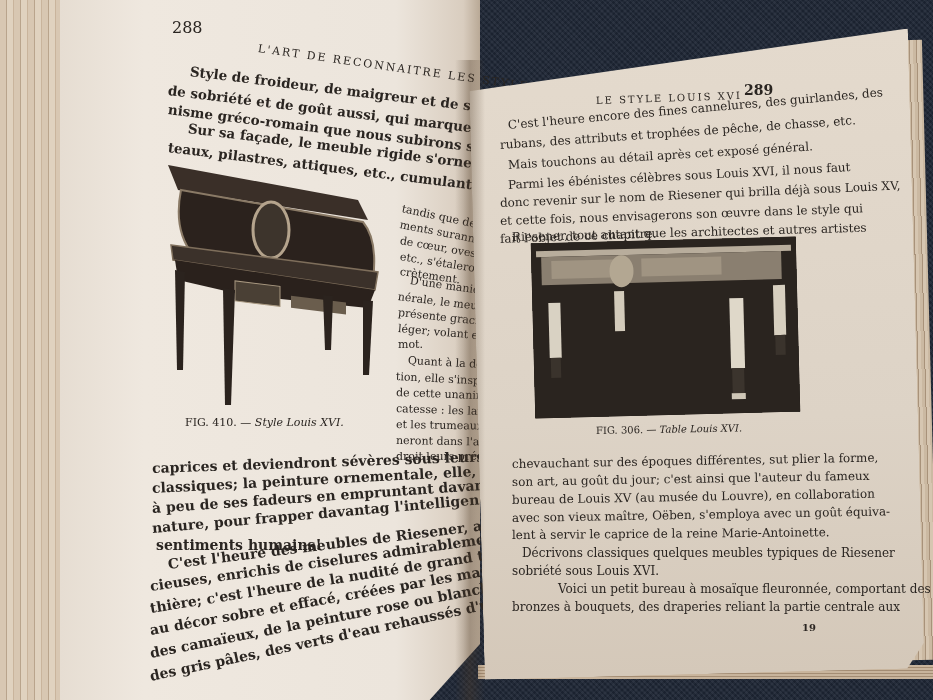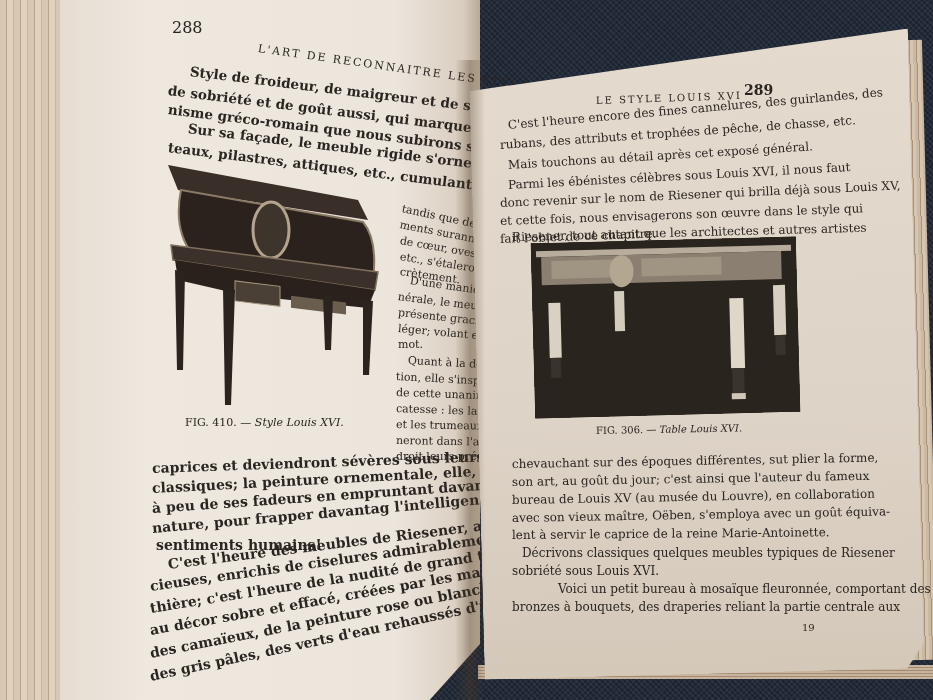--- a/index.html
+++ b/index.html
@@ -155,13 +155,13 @@
   <div class="txt lnr" style="left:512px;top:475px;transform:rotate(-1deg);">son art, au goût du jour; c'est ainsi que l'auteur du fameux</div>
   <div class="txt lnr" style="left:512px;top:493px;transform:rotate(-1deg);">bureau de Louis XV (au musée du Louvre), en collaboration</div>
   <div class="txt lnr" style="left:512px;top:511px;transform:rotate(-1deg);">avec son vieux maître, Oëben, s'employa avec un goût équiva-</div>
   <div class="txt lnr" style="left:512px;top:528px;transform:rotate(-0.5deg);">lent à servir le caprice de la reine Marie-Antoinette.</div>
   <div class="txt lnr" style="left:522px;top:546px;">Décrivons classiques quelques meubles typiques de Riesener</div>
   <div class="txt lnr" style="left:512px;top:564px;">sobriété sous Louis XVI.</div>
   <div class="txt lnr" style="left:522px;top:582px;margin-left:36px;">Voici un petit bureau à mosaïque fleuronnée, comportant des</div>
   <div class="txt lnr" style="left:512px;top:600px;">bronzes à bouquets, des draperies reliant la partie centrale aux</div>
 </div>
 
-<div class="txt" style="left:802px;top:622px;font-size:10px;font-weight:normal;">19</div>
+<div class="txt" style="left:802px;top:622px;font-size:10px;font-weight:bold;">19</div>
 
 </body></html>

